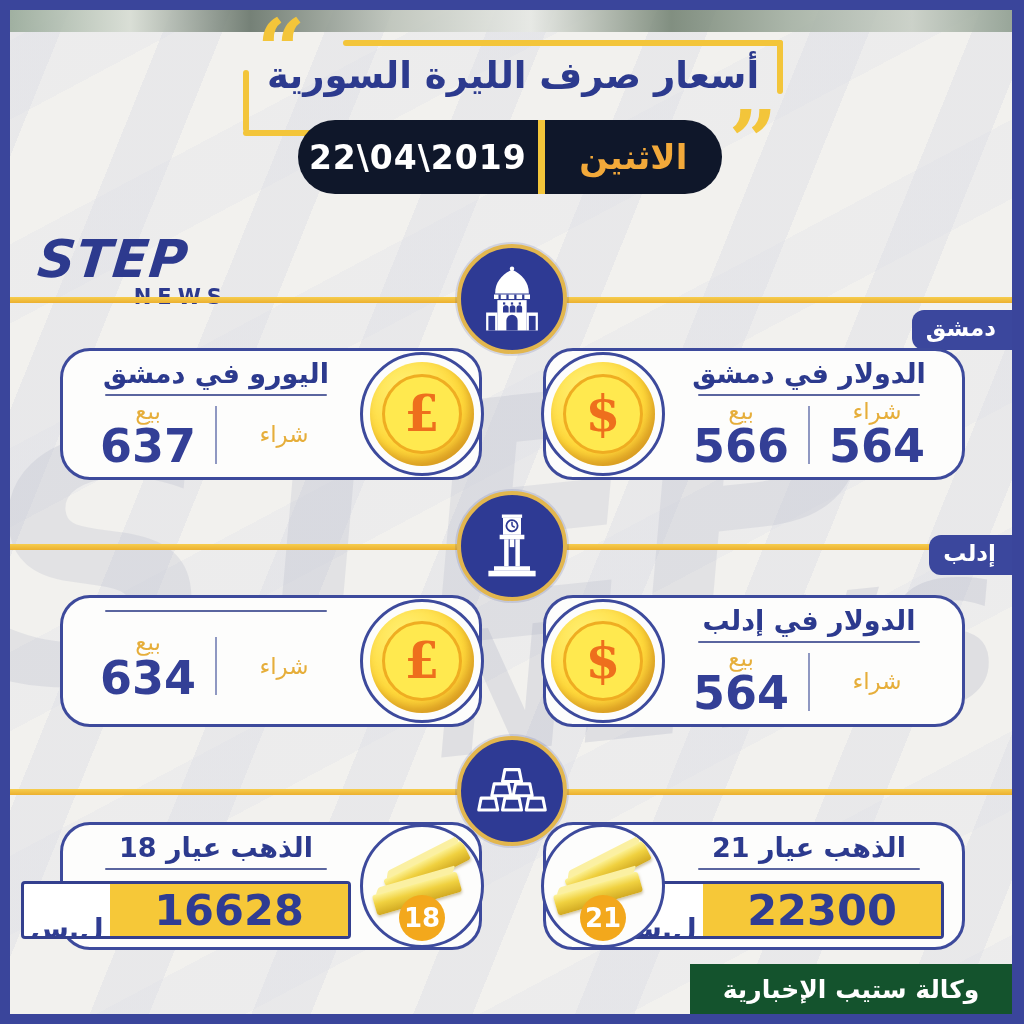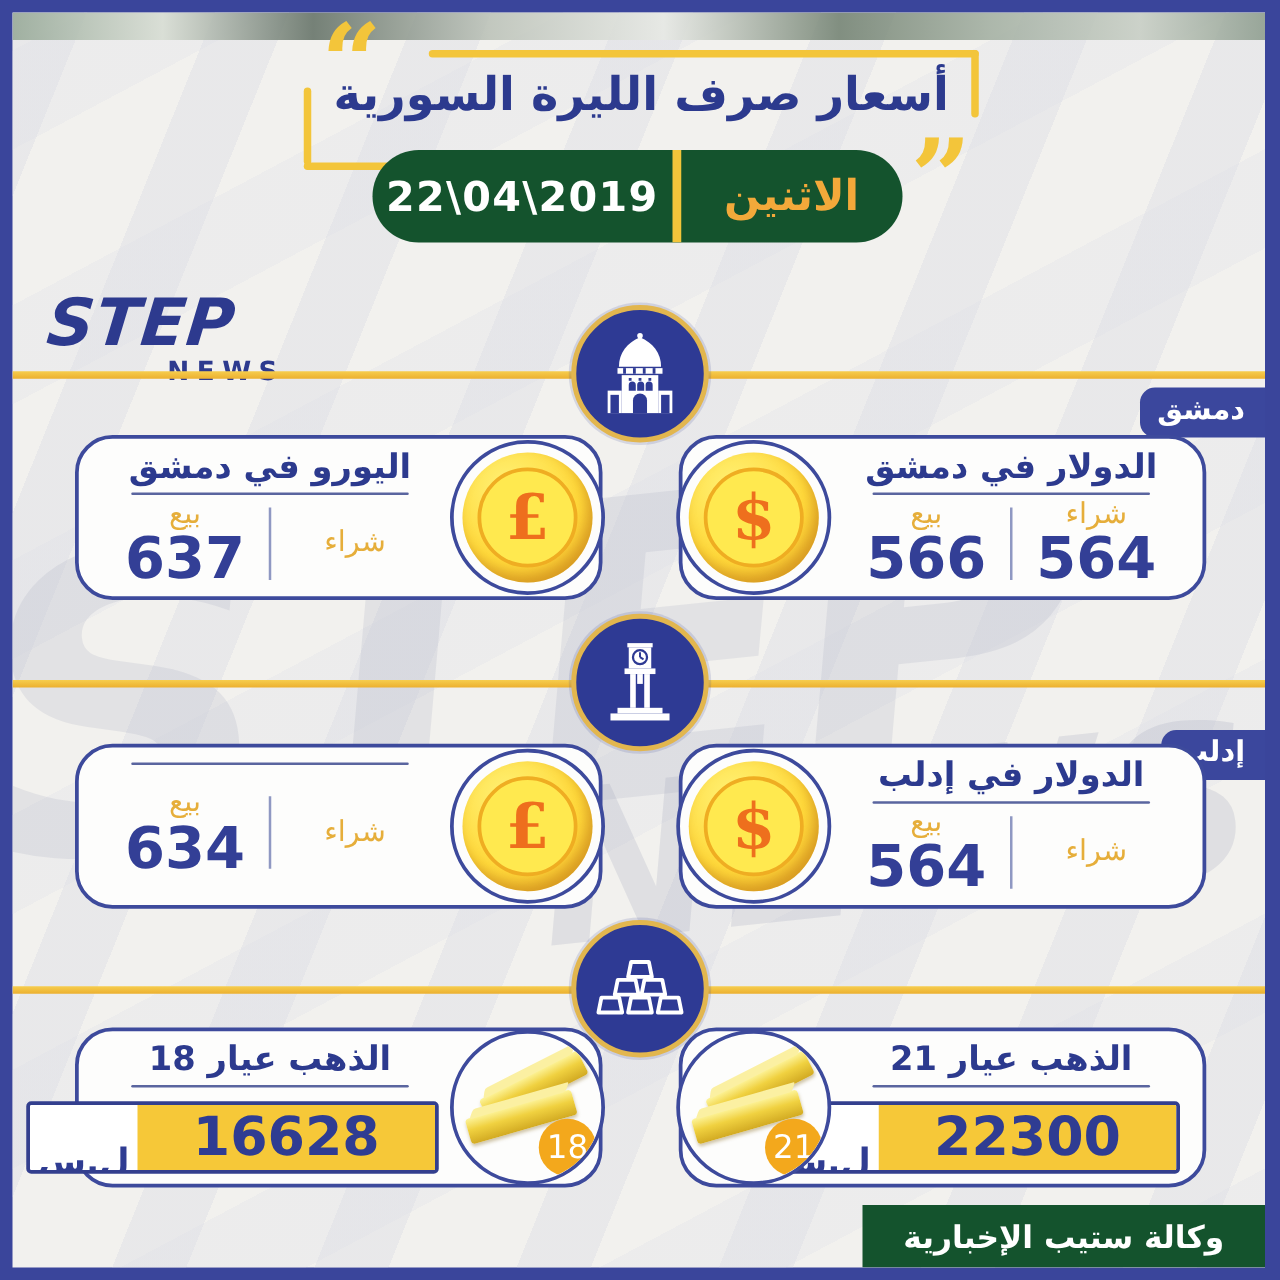--- a/index.html
+++ b/index.html
@@ -38,21 +38,21 @@
   .tf-bottom { left:0; right:100px; bottom:4px; height:6px; }
   .quote { position:absolute; color:#f3c53a; font-family:"DejaVu Serif", serif; font-weight:bold; font-size:84px; line-height:1; }
   .quote-open  { left:14px; top:-16px; }
   .quote-close { right:6px; bottom:-44px; }
   .main-title {
     position:absolute; left:0; right:0; top:30px; text-align:center;
     direction:rtl; font-size:37px; font-weight:bold; color:#2c3a8e;
   }
   .date-pill {
     left:288px; top:110px; width:424px; height:74px;
-    background:#14532d; border-radius:40px;
+    background:#0f172a; border-radius:40px;
     display:flex; align-items:stretch; overflow:hidden;
   }
   .pill-date { flex:1.35; display:flex; align-items:center; justify-content:center;
     color:#ffffff; font-size:33px; font-weight:bold; letter-spacing:1px; }
   .pill-sep { width:7px; background:#f3c53a; margin:0; }
   .pill-day { flex:1; display:flex; align-items:center; justify-content:center;
     color:#f2a93a; font-size:34px; font-weight:bold; direction:rtl; }
 
   
   .logo { left:28px; top:226px; width:190px; }
@@ -122,22 +122,22 @@
   }
   .gbar::before {
     content:""; position:absolute; top:-6px; left:6px; right:2px; height:7px;
     background:#fbf0a2; transform:skewX(-35deg); border-radius:2px;
   }
   .gbar-back  { top:32px; left:20px; transform:rotate(-27deg); }
   .gbar-front { top:56px; left:10px; transform:rotate(-16deg); }
   .carat-badge {
     position:absolute; bottom:4px; left:50%; transform:translateX(-50%);
     width:46px; height:46px; border-radius:50%;
-    background:#f3a81c; color:#fff; font-size:26px; font-weight:normal;
-    display:flex; align-items:center; justify-content:center;margin-left:32px;
+    background:#f3a81c; color:#fff; font-size:26px; font-weight:bold;
+    display:flex; align-items:center; justify-content:center;
   }
   .gold-box {
     direction:rtl; display:flex; align-items:stretch;
     border:3px solid #333f8e; background:#fff; border-radius:4px;
     height:58px; width:330px; margin:9px auto 0; overflow:hidden;
   }
   .gold-value {
     flex:1; background:#f6c838; display:flex; align-items:center; justify-content:center;
     font-size:43px; font-weight:bold; color:#2f3c92;
   }
@@ -271,21 +271,21 @@
       <line x1="32" y1="14" x2="32" y2="10.5" stroke="#2e3a94" stroke-width="1.4"></line>
       <line x1="32" y1="14" x2="34.5" y2="15.5" stroke="#2e3a94" stroke-width="1.4"></line>
       <rect x="21" y="22" width="22" height="4" fill="#fff"></rect>
       <rect x="25" y="26" width="4" height="24" fill="#fff"></rect>
       <rect x="35" y="26" width="4" height="24" fill="#fff"></rect>
       <rect x="30" y="26" width="4" height="7" fill="#fff"></rect>
       <rect x="16" y="50" width="32" height="4" fill="#fff"></rect>
       <rect x="11" y="54" width="42" height="5" fill="#fff"></rect>
     </svg>
   </div>
-  <div class="abs city-tab" style="top:574px;">إدلب</div>
+  <div class="abs city-tab" style="top:525px;">إدلب</div>
 
   <div class="abs card" style="left:533px; top:585px; width:422px;">
     <div class="coin-wrap pos-left">
       <div class="coin">
           <div class="coin-inner">
         <span class="coin-symbol">$</span>
       </div>
         </div>
     </div>
     <div class="card-body pad-coin-left">

